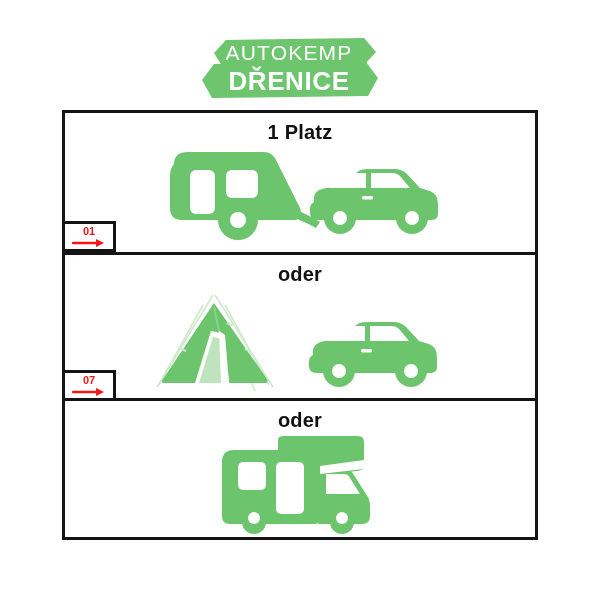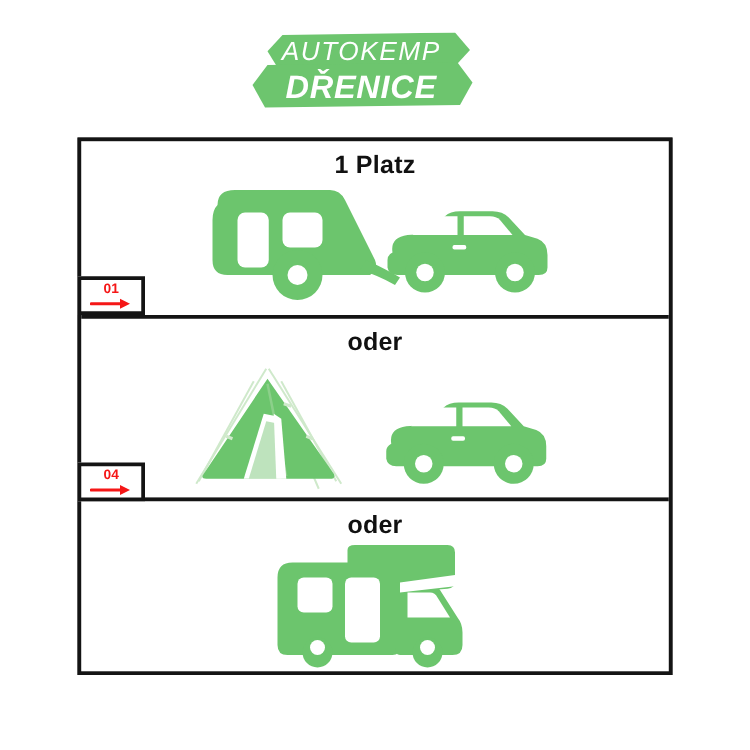--- a/index.html
+++ b/index.html
@@ -12,24 +12,23 @@
     background: #ffffff;
     font-family: "Liberation Sans", sans-serif;
     overflow: hidden;
     position: relative;
   }
 
   
   #logo-banner {
     position: absolute;
     left: 196px;
-    top: 26px;
+    top: 38px;
     width: 186px;
     height: 62px;
-    font-style: italic;
   }
   #logo-banner svg { display: block; }
   .logo-top-text {
     font-family: "Liberation Sans", sans-serif;
     font-size: 21px;
     font-weight: 300;
     letter-spacing: 1.2px;
     fill: #ffffff;
   }
   .logo-bottom-text {
@@ -214,21 +213,21 @@
           <path d="M63 5 L84 5 Q89 5 92 8 L102 20 L63 20 Z" fill="#ffffff"></path>
           <rect x="54" y="28" width="11" height="3.5" rx="1.5" fill="#ffffff"></rect>
           <circle cx="32" cy="50" r="16" fill="#6CC56D"></circle>
           <circle cx="32" cy="50" r="7" fill="#ffffff"></circle>
           <circle cx="104" cy="50" r="16" fill="#6CC56D"></circle>
           <circle cx="104" cy="50" r="7" fill="#ffffff"></circle>
         </g>
       </svg>
     </div>
     <div class="step-marker" id="marker-2">
-      <span class="step-number">04</span>
+      <span class="step-number">07</span>
       <svg class="step-arrow" width="34" height="10" viewBox="0 0 34 10">
         <path d="M1 5 L25 5" stroke="#F51717" stroke-width="2.4" stroke-linecap="round" fill="none"></path>
         <path d="M24 1 L32 5 L24 9 Z" fill="#F51717"></path>
       </svg>
     </div>
   </div>
 
   <div class="option-row" id="row-3">
     <div class="row-title">oder</div>
     <div class="row-art">

